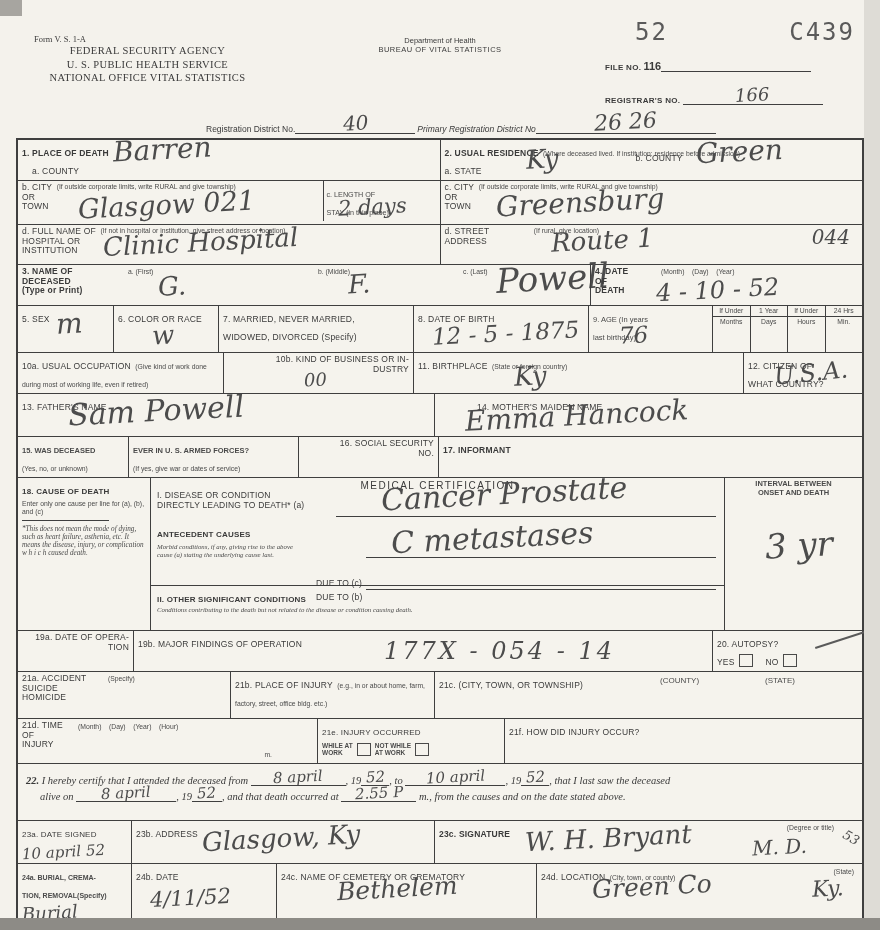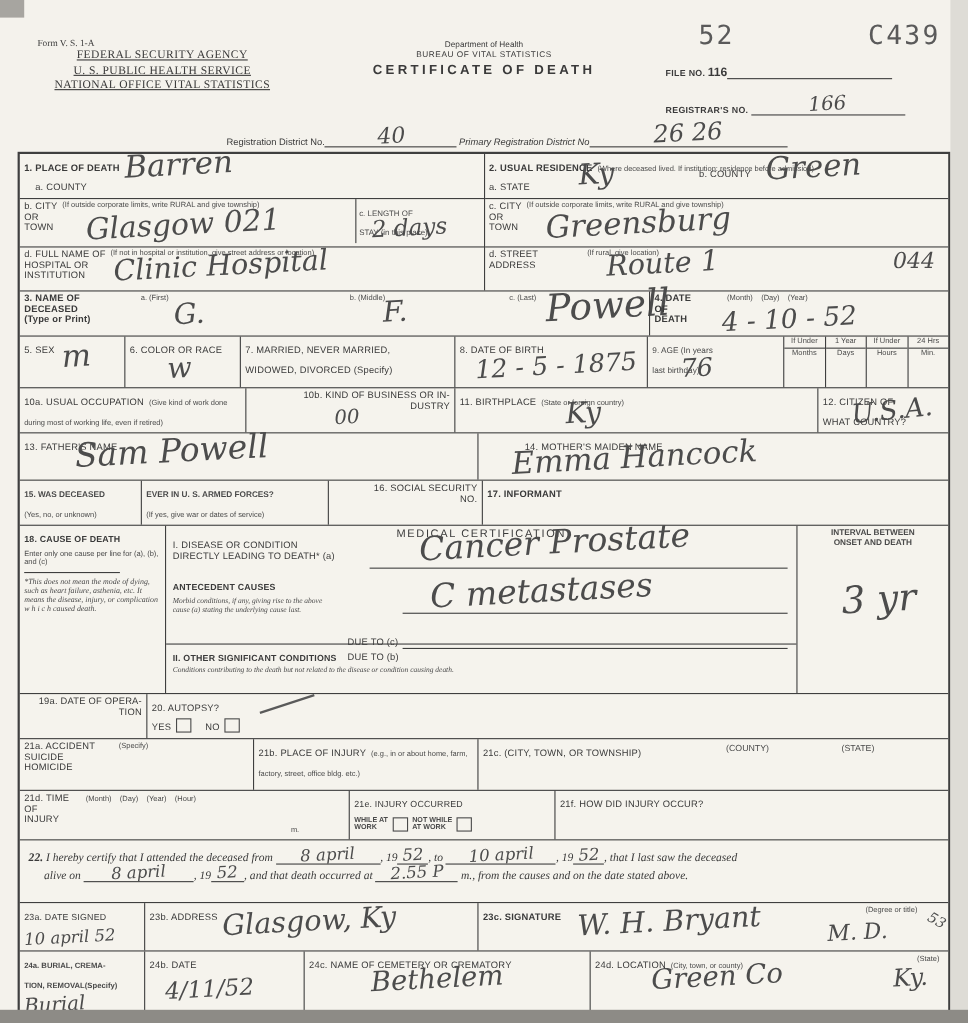--- a/index.html
+++ b/index.html
@@ -11,21 +11,21 @@
   .edge-right { position:absolute; right:0; top:0; width:16px; height:100%; background:#dedcd6; }
   .edge-bottom { position:absolute; left:0; bottom:0; width:100%; height:12px; background:#8d8b86; }
   .edge-corner { position:absolute; left:0; top:0; width:22px; height:16px; background:#a7a5a0; }
 
   .sheet { position:absolute; left:16px; top:6px; width:848px; }
 
   
   .hdr { display:flex; padding:28px 4px 2px 4px; }
   .hdr-left { width:255px; text-align:center; }
   .form-no { text-align:left; font-size:8.5px; font-family:"Liberation Serif",serif; margin-left:14px; }
-  .agency { font-family:"Liberation Serif",serif; font-size:10.5px; letter-spacing:.4px; line-height:1.3;text-decoration:underline; }
+  .agency { font-family:"Liberation Serif",serif; font-size:10.5px; letter-spacing:.4px; line-height:1.3; }
   .hdr-center { flex:1; text-align:center; }
   .ttl { font-size:16px; font-weight:bold; letter-spacing:2.5px; }
   .sub1 { font-size:7.5px; margin-top:2px; }
   .sub2 { font-size:7.5px; letter-spacing:.5px; }
   .ttl2 { font-size:12px; font-weight:bold; letter-spacing:3px; margin-top:2px; }
   .hdr-right { width:255px; font-size:8px; position:relative; }
   .stamps { position:absolute; top:-16px; left:30px; width:220px; display:flex; justify-content:space-between; }
   .stamp { font-family:"DejaVu Sans Mono",monospace; font-size:24px; color:#5a5a5a; letter-spacing:2px; }
   .fileline { position:absolute; top:26px; left:0; width:100%; }
   .regline2 { position:absolute; top:52px; left:0; width:100%; }
@@ -74,21 +74,20 @@
     <div class="hdr">
       <div class="hdr-left">
         <div class="form-no">Form V. S. 1-A</div>
         <div class="agency">FEDERAL SECURITY AGENCY</div>
         <div class="agency">U. S. PUBLIC HEALTH SERVICE</div>
         <div class="agency">NATIONAL OFFICE VITAL STATISTICS</div>
       </div>
       <div class="hdr-center">
         <div class="sub1">Department of Health</div>
         <div class="sub2">BUREAU OF VITAL STATISTICS</div>
-        <div class="ttl2">CERTIFICATE OF DEATH</div>
       </div>
       <div class="hdr-right">
         <div class="stamps">
           <span class="stamp">52</span>
           <span class="stamp">C439</span>
         </div>
         <div class="fileline">
           <span class="flbl">FILE NO.</span>
           <span class="fnum">116</span><span class="uline" style="width:150px;">&nbsp;</span>
         </div>
@@ -318,20 +317,24 @@
 ONSET AND DEATH</div>
           <span class="hw rot abs" style="left:40px; top:50px; font-size:34px;">3 yr</span>
         </div>
       </div>
 
       <div class="row" style="min-height:40px;">
         <div class="c" style="width:115px;">
           <span class="lbl pre" style="text-align:right; display:block;">19a. DATE OF OPERA-
 TION</span>
         </div>
+        <div class="c" style="flex:1;">
+          <span class="lbl">19b. MAJOR FINDINGS OF OPERATION</span>
+          <span class="hw abs" style="left:250px; top:8px; font-size:24px; letter-spacing:3px;">177X - 054 - 14</span>
+        </div>
         <div class="c" style="width:150px;">
           <span class="lbl">20. AUTOPSY?</span><br>
           <span class="lbl">YES</span>
           <span class="cb"></span>
           <span class="lbl" style="margin-left:8px;">NO</span>
           <span class="cb" style="position:relative;"></span>
           <span class="abs" style="right:-4px; top:8px; width:52px; height:2px; background:#5a5a5a; transform:rotate(-18deg);"></span>
         </div>
       </div>
 

